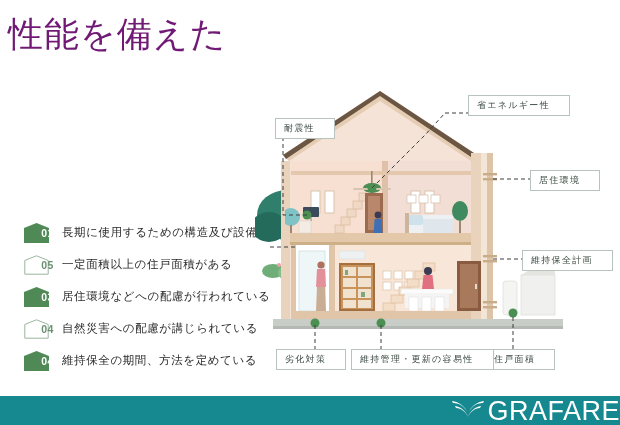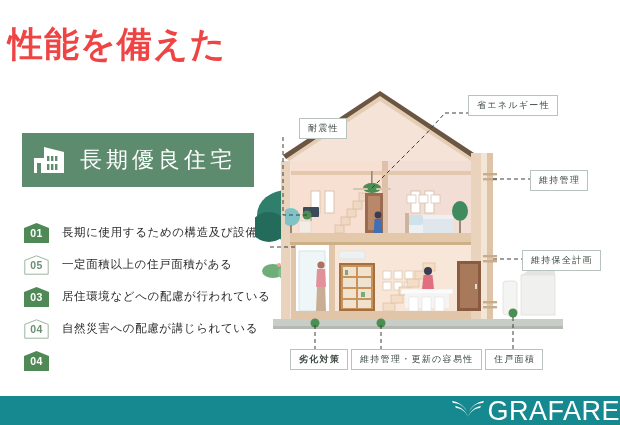--- a/index.html
+++ b/index.html
@@ -14,56 +14,56 @@
 
   
   .headline{position:absolute;left:8px;top:12px;width:300px;}
   .headline .line1{
     font-size:35px;line-height:42px;letter-spacing:1px;
     color:#3f7352;font-weight:400;white-space:nowrap;
   }
   .headline .line1 .blk{color:#141414;}
   .headline .line2{
     font-size:35px;line-height:42px;letter-spacing:1px;
-    color:#ef4444;font-weight:700;white-space:nowrap;margin-top:12px;
+    color:#701a75;font-weight:400;white-space:nowrap;margin-top:2px;
   }
 
   .badge-bar{
     position:absolute;left:22px;top:133px;width:232px;height:54px;
     background:#5d8b6e;display:flex;align-items:center;
   }
   .badge-bar .bicon{width:58px;height:54px;position:relative;flex:0 0 58px;}
   .badge-bar .bicon svg{position:absolute;left:10px;top:10px;}
   .badge-bar .btext{
     color:#ffffff;font-size:22px;letter-spacing:4px;white-space:nowrap;
   }
 
   .reqlist{position:absolute;left:24px;top:222px;width:250px;}
   .req{display:flex;align-items:center;height:21px;margin-bottom:11px;}
   .req .num{
     width:25px;height:20px;flex:0 0 25px;margin-right:13px;position:relative;
   }
   .req .num svg{position:absolute;left:0;top:0;}
   .req .num span{
-    position:absolute;left:0;top:0;width:25px;height:20px;
+    position:absolute;left:0;top:0;width:47px;height:20px;
     display:flex;align-items:center;justify-content:center;
     font-size:10.5px;font-weight:700;letter-spacing:0.5px;
     font-family:"Liberation Sans",sans-serif;
   }
   .req.filled .num span{color:#ffffff;}
   .req.hollow .num span{color:#6b8f72;}
   .req .txt{font-size:11.5px;color:#2b2b2b;letter-spacing:0.6px;white-space:nowrap;}
 
   
   .illus{position:absolute;left:255px;top:75px;width:365px;height:290px;}
 
   .callout{
     position:absolute;background:#ffffff;border:1px solid #b9c3bd;
     font-size:9px;color:#3c4a42;letter-spacing:1.3px;white-space:nowrap;
-    padding:4px 7px 5px 8px;line-height:10px;
+    padding:4px 19px 5px 8px;line-height:10px;
   }
 
   
   .footer{
     position:absolute;left:0;top:396px;width:620px;height:29px;background:#16888f;
     display:flex;align-items:flex-start;justify-content:flex-end;padding-left:14px;
   }
   .footer .logo{display:flex;align-items:center;margin-right:14px;}
   .footer .wordmark{
     color:#ffffff;font-family:"Liberation Sans",sans-serif;
@@ -72,36 +72,20 @@
 </style>
 </head>
 <body>
 
 <div class="page">
 
   <div class="headline">
     <div class="line2">性能を備えた</div>
   </div>
 
-  <div class="badge-bar">
-    <div class="bicon">
-      <svg width="40" height="34" viewBox="0 0 40 34">
-        <path d="M12 4 L32 9 L32 30 L12 30 Z" fill="#ffffff"></path>
-        <path d="M2 15 L12 15 L12 30 L2 30 Z" fill="#ffffff"></path>
-        <rect x="15" y="13" width="2.4" height="5" fill="#5d8b6e"></rect>
-        <rect x="19" y="13" width="2.4" height="5" fill="#5d8b6e"></rect>
-        <rect x="23" y="13" width="2.4" height="5" fill="#5d8b6e"></rect>
-        <rect x="15" y="21" width="2.4" height="6" fill="#5d8b6e"></rect>
-        <rect x="19" y="21" width="2.4" height="6" fill="#5d8b6e"></rect>
-        <rect x="23" y="21" width="2.4" height="6" fill="#5d8b6e"></rect>
-        <rect x="5" y="20" width="4" height="10" fill="#5d8b6e"></rect>
-      </svg>
-    </div>
-    <div class="btext">長期優良住宅</div>
-  </div>
 
   <div class="reqlist">
 
     <div class="req filled">
       <div class="num">
         <svg width="25" height="20" viewBox="0 0 25 20">
             <path d="M12.5 0 L25 5 L25 20 L0 20 L0 5 Z" fill="#4f8a56"></path>
           </svg>
         <span>01</span>
       </div>
@@ -138,20 +122,21 @@
       <div class="txt">自然災害への配慮が講じられている</div>
     </div>
 
     <div class="req filled">
       <div class="num">
         <svg width="25" height="20" viewBox="0 0 25 20">
             <path d="M12.5 0 L25 5 L25 20 L0 20 L0 5 Z" fill="#4f8a56"></path>
           </svg>
         <span>04</span>
       </div>
+      <div class="txt">維持保全の期間、方法を定めている</div>
     </div>
 
   </div>
 
   <div class="illus">
     <svg width="365" height="290" viewBox="0 0 365 290">
       <defs>
         <clipPath id="houseClip">
           <path d="M30 75 L125 18 L220 75 L220 245 L30 245 Z"></path>
         </clipPath>
@@ -370,24 +355,24 @@
 
       <circle cx="126" cy="248" r="4.5" fill="#4b8f52"></circle>
       <path d="M126 250 L126 276" stroke="#3f3f3f" stroke-width="1" stroke-dasharray="4 3" fill="none"></path>
 
       <circle cx="258" cy="238" r="4.5" fill="#4b8f52"></circle>
       <path d="M258 242 L258 276" stroke="#3f3f3f" stroke-width="1" stroke-dasharray="4 3" fill="none"></path>
     </svg>
 
     
     <div class="callout" style="left:213px;top:20px;">省エネルギー性</div>
-    <div class="callout" style="left:44px;top:43px;text-align:center;">耐震性</div>
-    <div class="callout" style="left:275px;top:95px;">維持管理</div>
+    <div class="callout" style="left:20px;top:43px;text-align:center;">耐震性</div>
+    <div class="callout" style="left:275px;top:95px;">居住環境</div>
     <div class="callout" style="left:267px;top:175px;">維持保全計画</div>
-    <div class="callout" style="left:35px;top:274px;font-weight:bold;">劣化対策</div>
+    <div class="callout" style="left:21px;top:274px;">劣化対策</div>
     <div class="callout" style="left:230px;top:274px;">住戸面積</div>
     <div class="callout" style="left:96px;top:274px;">維持管理・更新の容易性</div>
   </div>
 
   <div class="footer">
     <div class="logo">
       <span>
         <svg width="34" height="22" viewBox="0 0 34 22">
           <path d="M1 2 C8 3 14 7 16.5 14 C14 8 9 4 2 4 Z" fill="#ffffff"></path>
           <path d="M4 7 C10 8 15 12 17 18 C15 13 10 9 5 9 Z" fill="#ffffff"></path>

